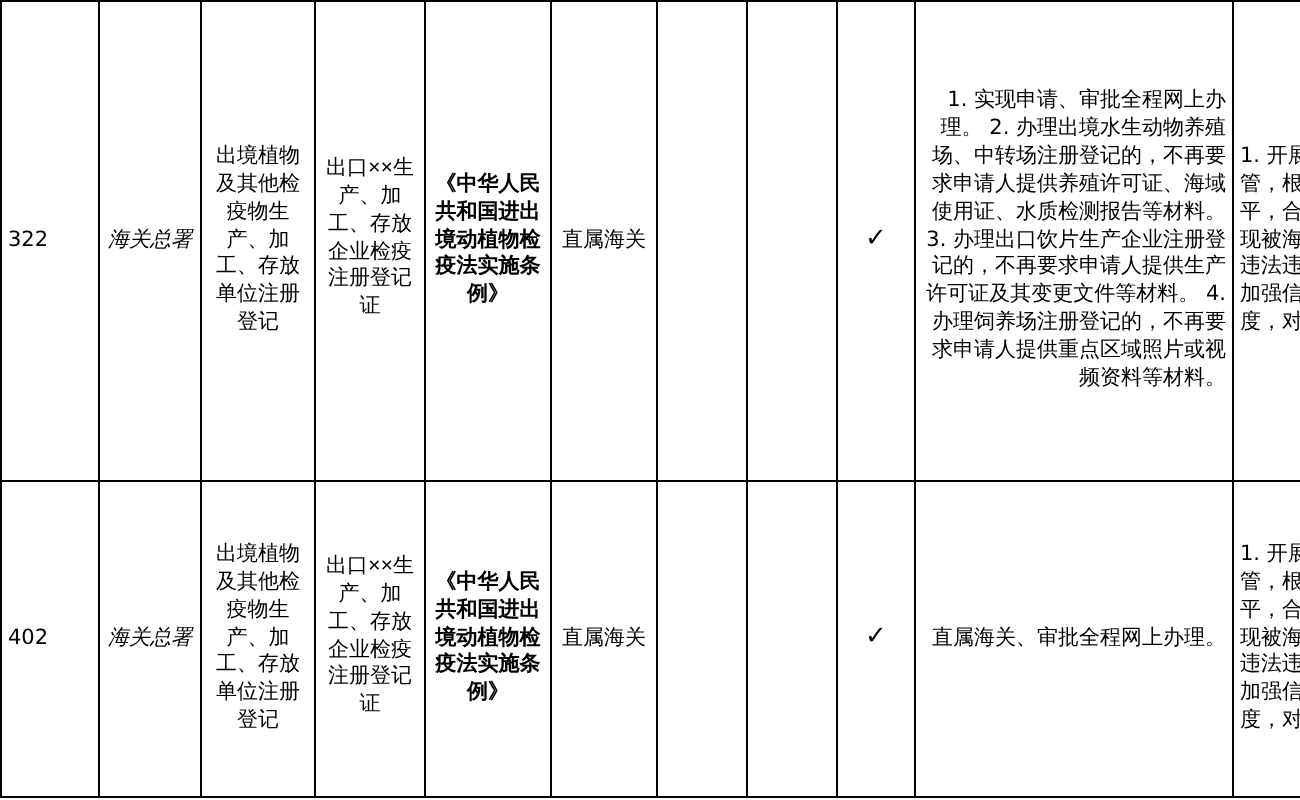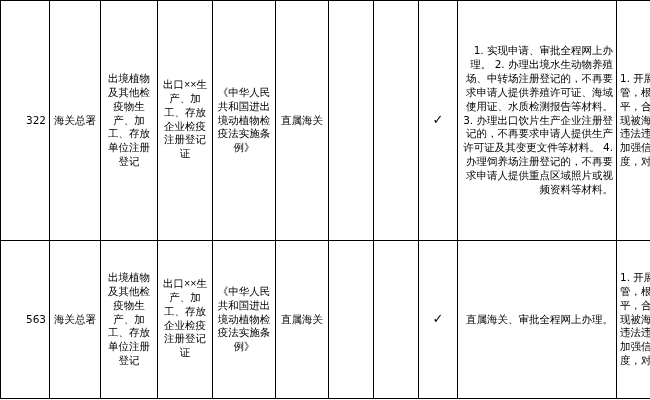--- a/index.html
+++ b/index.html
@@ -21,25 +21,25 @@
   .doc-table td {
     border: 1px solid #000000;
     vertical-align: middle;
     padding: 2px 3px;
     font-size: 10.5px;
     line-height: 1.32;
     color: #000000;
     word-break: break-all;
   }
   
-  .c-num    { width: 42px;  text-align: right; }
-  .c-dept   { width: 44px;  text-align: center; }
+  .c-num    { width: 42px;  text-align: left; }
+  .c-dept   { width: 44px;  text-align: center; font-style: italic; }
   .c-item   { width: 50px;  text-align: center; margin-top: 45px; }
   .c-cert   { width: 48px;  text-align: center; font-family: Liberation Mono, monospace; }
-  .c-basis  { width: 56px;  text-align: center; }
+  .c-basis  { width: 56px;  text-align: center; font-weight: bold; }
   .c-org    { width: 46px;  text-align: center; }
   .c-blank1 { width: 38px; }
   .c-blank2 { width: 38px; }
   .c-check  { width: 32px;  text-align: center; }
   .c-reform { width: 152px; text-align: right; }
   .c-super  { width: 150px; text-align: left; }
 
   .vert {
     
     text-align: center;
@@ -62,21 +62,21 @@
       <td class="c-cert vert">出口××生产、加工、存放企业检疫注册登记证</td>
       <td class="c-basis vert">《中华人民共和国进出境动植物检疫法实施条例》</td>
       <td class="c-org vert">直属海关</td>
       <td class="c-blank1"></td>
       <td class="c-blank2"></td>
       <td class="c-check"><span class="check-mark">✓</span></td>
       <td class="c-reform">1. 实现申请、审批全程网上办理。 2. 办理出境水生动物养殖场、中转场注册登记的，不再要求申请人提供养殖许可证、海域使用证、水质检测报告等材料。 3. 办理出口饮片生产企业注册登记的，不再要求申请人提供生产许可证及其变更文件等材料。 4. 办理饲养场注册登记的，不再要求申请人提供重点区域照片或视频资料等材料。</td>
       <td class="c-super">1. 开展“双随机、一公开”监管，根据不同风险程度、信用水平，合理确定抽查比例。 2. 发现被海外通报的质量安全问题和违法违规行为要依法查处。 3. 加强信用监管，完善黑名单制度，对失信主体开展联合惩戒。</td>
     </tr>
     <tr class="row-323" style="height:158px">
-      <td class="c-num">563</td>
+      <td class="c-num">402</td>
       <td class="c-dept vert">海关总署</td>
       <td class="c-item vert">出境植物及其他检疫物生产、加工、存放单位注册登记</td>
       <td class="c-cert vert">出口××生产、加工、存放企业检疫注册登记证</td>
       <td class="c-basis vert">《中华人民共和国进出境动植物检疫法实施条例》</td>
       <td class="c-org vert">直属海关</td>
       <td class="c-blank1"></td>
       <td class="c-blank2"></td>
       <td class="c-check"><span class="check-mark">✓</span></td>
       <td class="c-reform">直属海关、审批全程网上办理。</td>
       <td class="c-super">1. 开展“双随机、一公开”监管，根据不同风险程度、信用水平，合理确定抽查比例。 2. 发现被海外通报的质量安全问题和违法违规行为要依法查处。 3. 加强信用监管，完善黑名单制度，对失信主体开展联合惩戒。</td>

